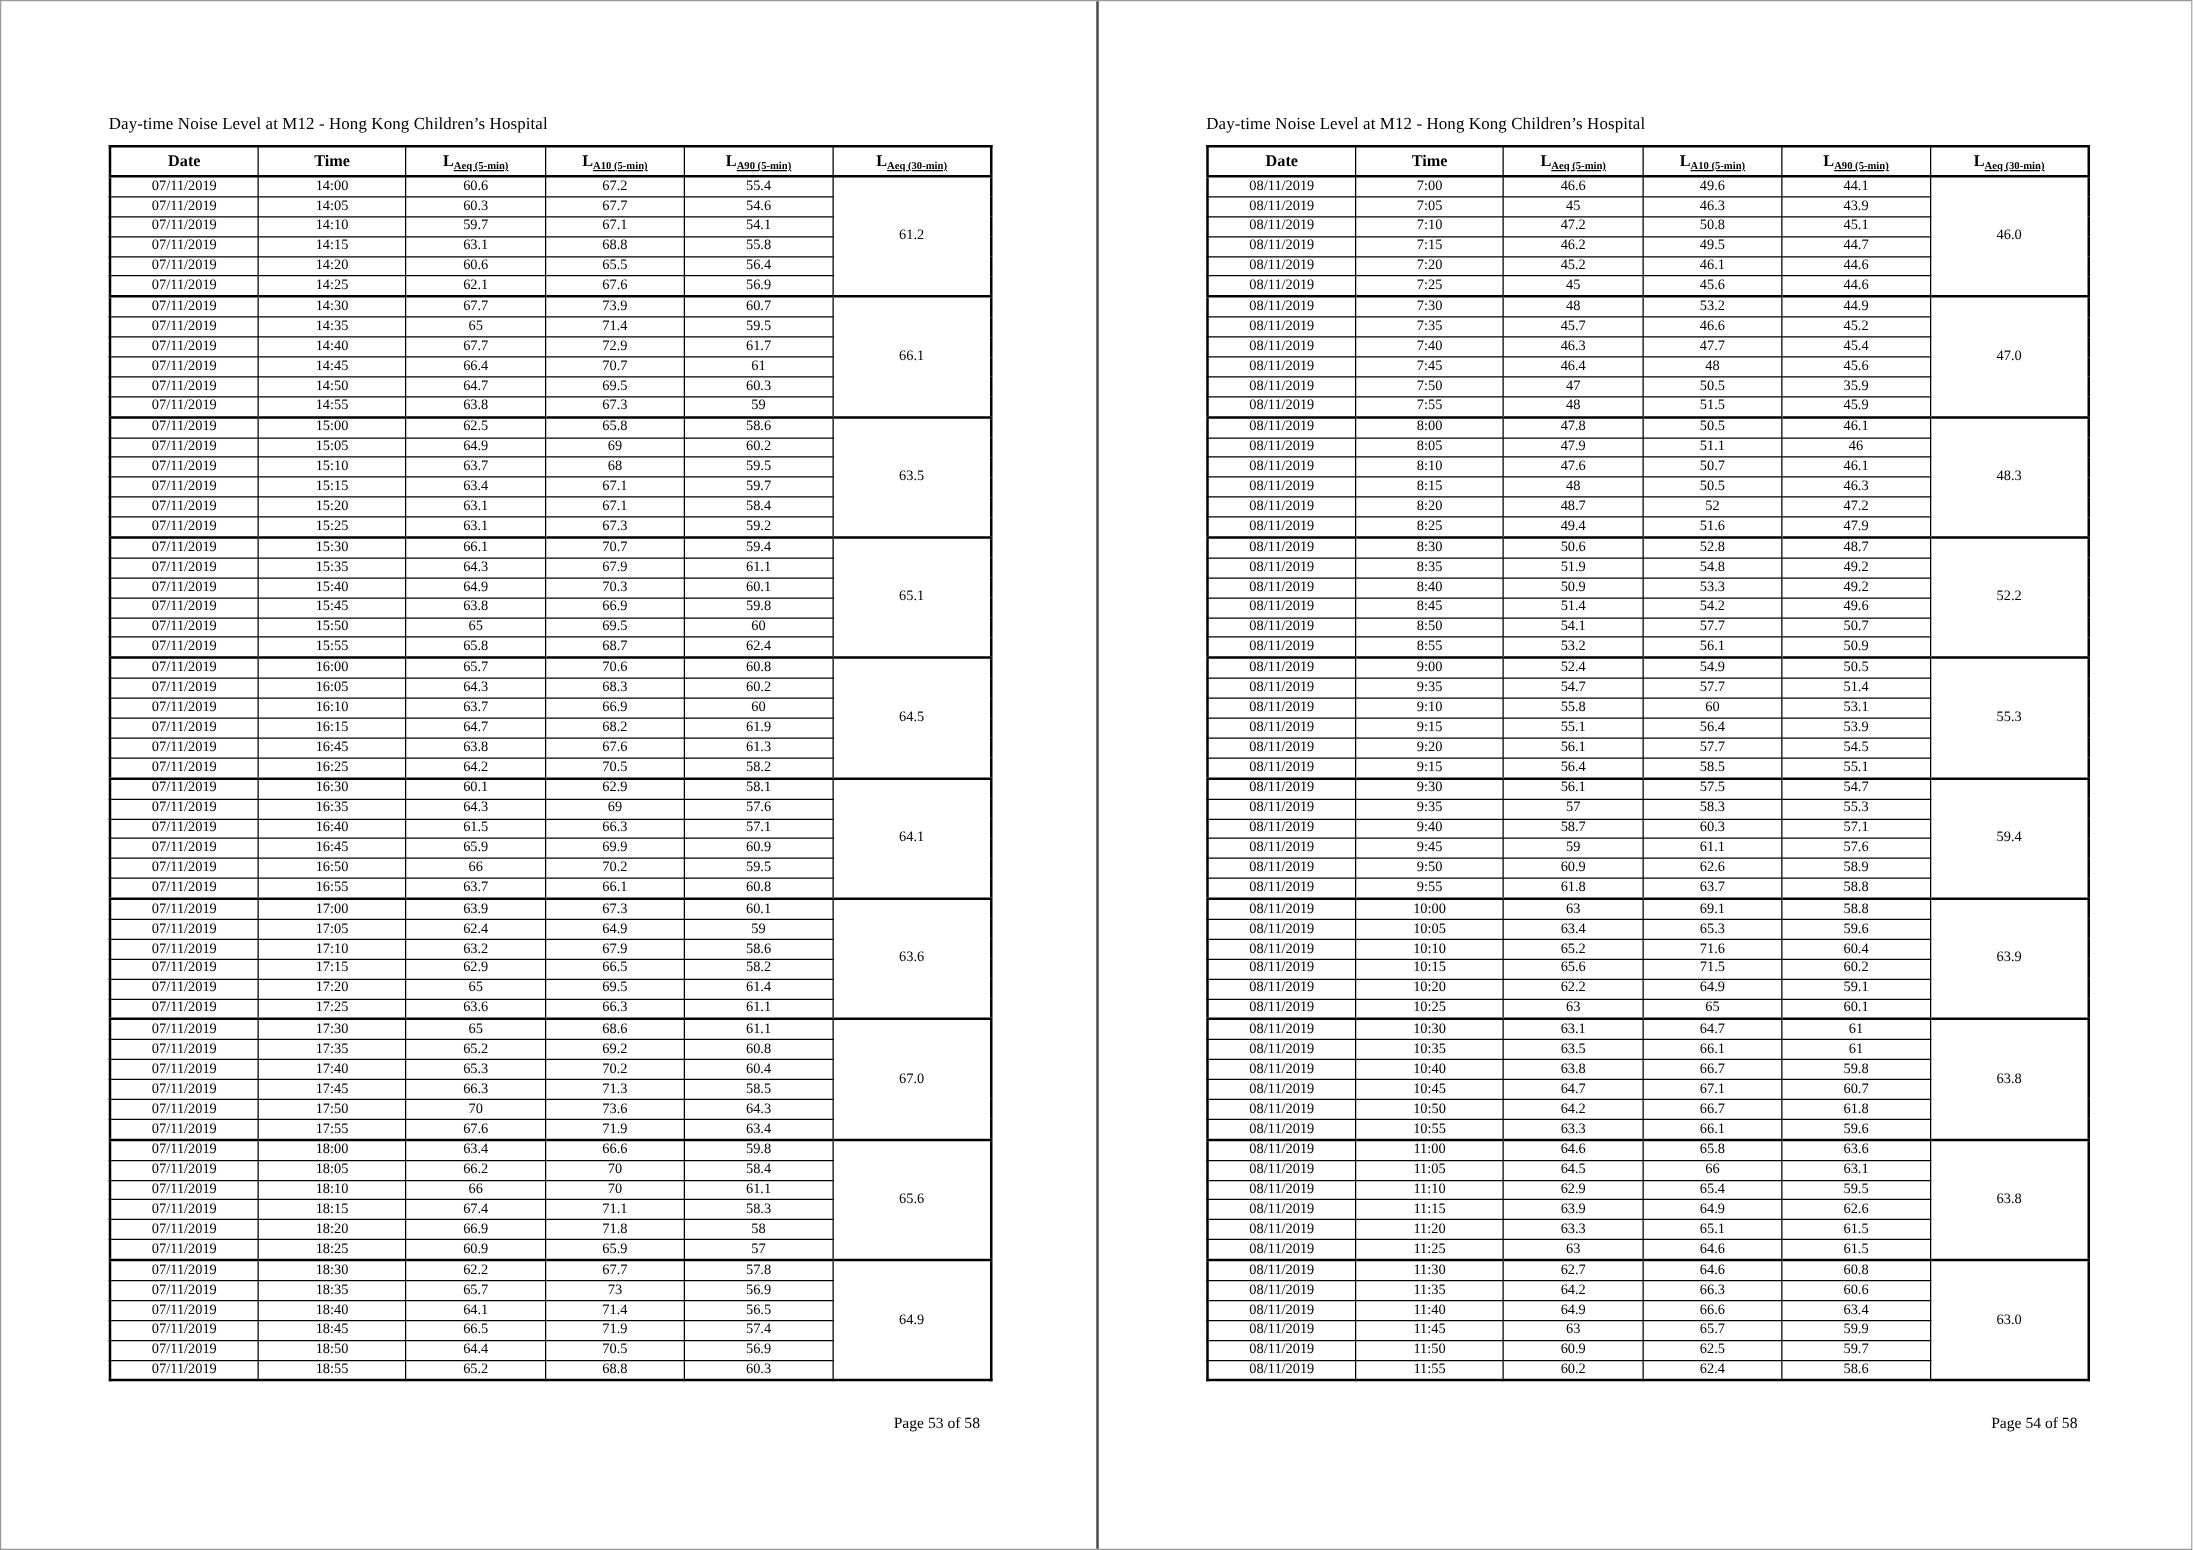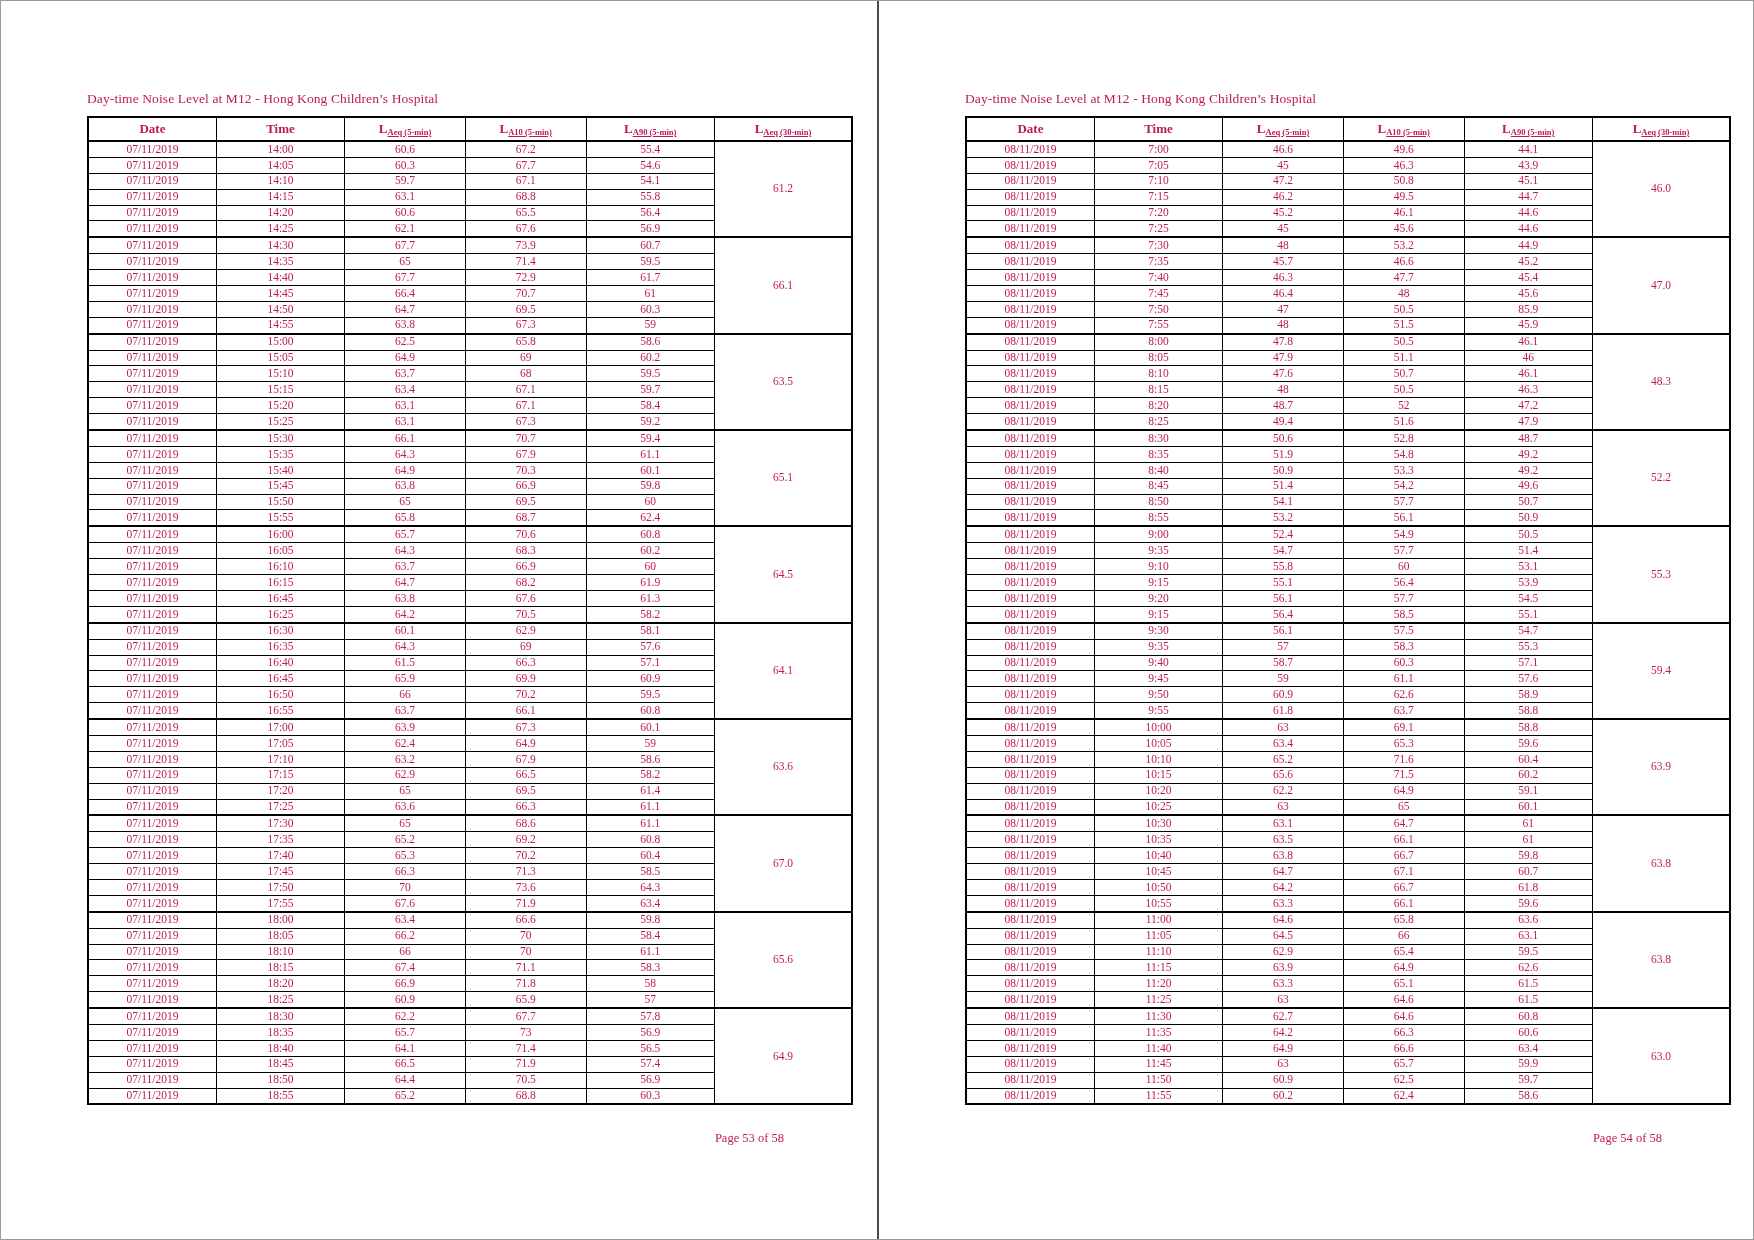--- a/index.html
+++ b/index.html
@@ -1,26 +1,26 @@
 <!DOCTYPE html>
 <html><head>
 <meta charset="utf-8">
 <style>
   html,body { margin:0; padding:0; background:#e8e8e8; }
   .sheet {
     width:1754px; height:1240px; box-sizing:border-box;
     background:#ffffff; border:1px solid #9a9a9a;
-    display:flex; font-family:"Liberation Serif","DejaVu Serif",serif; color:#be185d;
+    display:flex; font-family:"Liberation Serif","DejaVu Serif",serif; color:#000000;
   }
   .page { width:877px; height:100%; box-sizing:border-box; overflow:hidden; }
   .page.right { border-left:2px solid #4a4a4a; }
   .content { margin-left:86px; width:697px; }
   .doc-title { padding-top:90px; font-size:13.5px; letter-spacing:0.1px; }
   table.noise {
-    width:766px; margin-top:9px;
+    width:707px; margin-top:9px;
     border-collapse:collapse; border:2px solid #000;
     table-layout:fixed;
   }
   col.c-date { width:16.8%; } col.c-time { width:16.8%; }
   col.c-v1 { width:15.8%; } col.c-v2 { width:15.8%; }
   col.c-v3 { width:16.8%; } col.c-grp { width:18%; }
   th, td { border:1px solid #000; text-align:center; vertical-align:middle; padding:0; }
   thead tr { border-bottom:2px solid #000; }
   th { height:22px; font-size:13px; font-weight:bold; }
   th .sub { font-size:8.5px; font-weight:bold; vertical-align:-2px; letter-spacing:0;text-decoration:underline; }
@@ -586,21 +586,21 @@
               <td>7:45</td>
               <td>46.4</td>
               <td>48</td>
               <td>45.6</td>
             </tr>
             <tr>
               <td>08/11/2019</td>
               <td>7:50</td>
               <td>47</td>
               <td>50.5</td>
-              <td>85.9</td>
+              <td>35.9</td>
             </tr>
             <tr>
               <td>08/11/2019</td>
               <td>7:55</td>
               <td>48</td>
               <td>51.5</td>
               <td>45.9</td>
             </tr>
             <tr class="gs">
               <td>08/11/2019</td>

